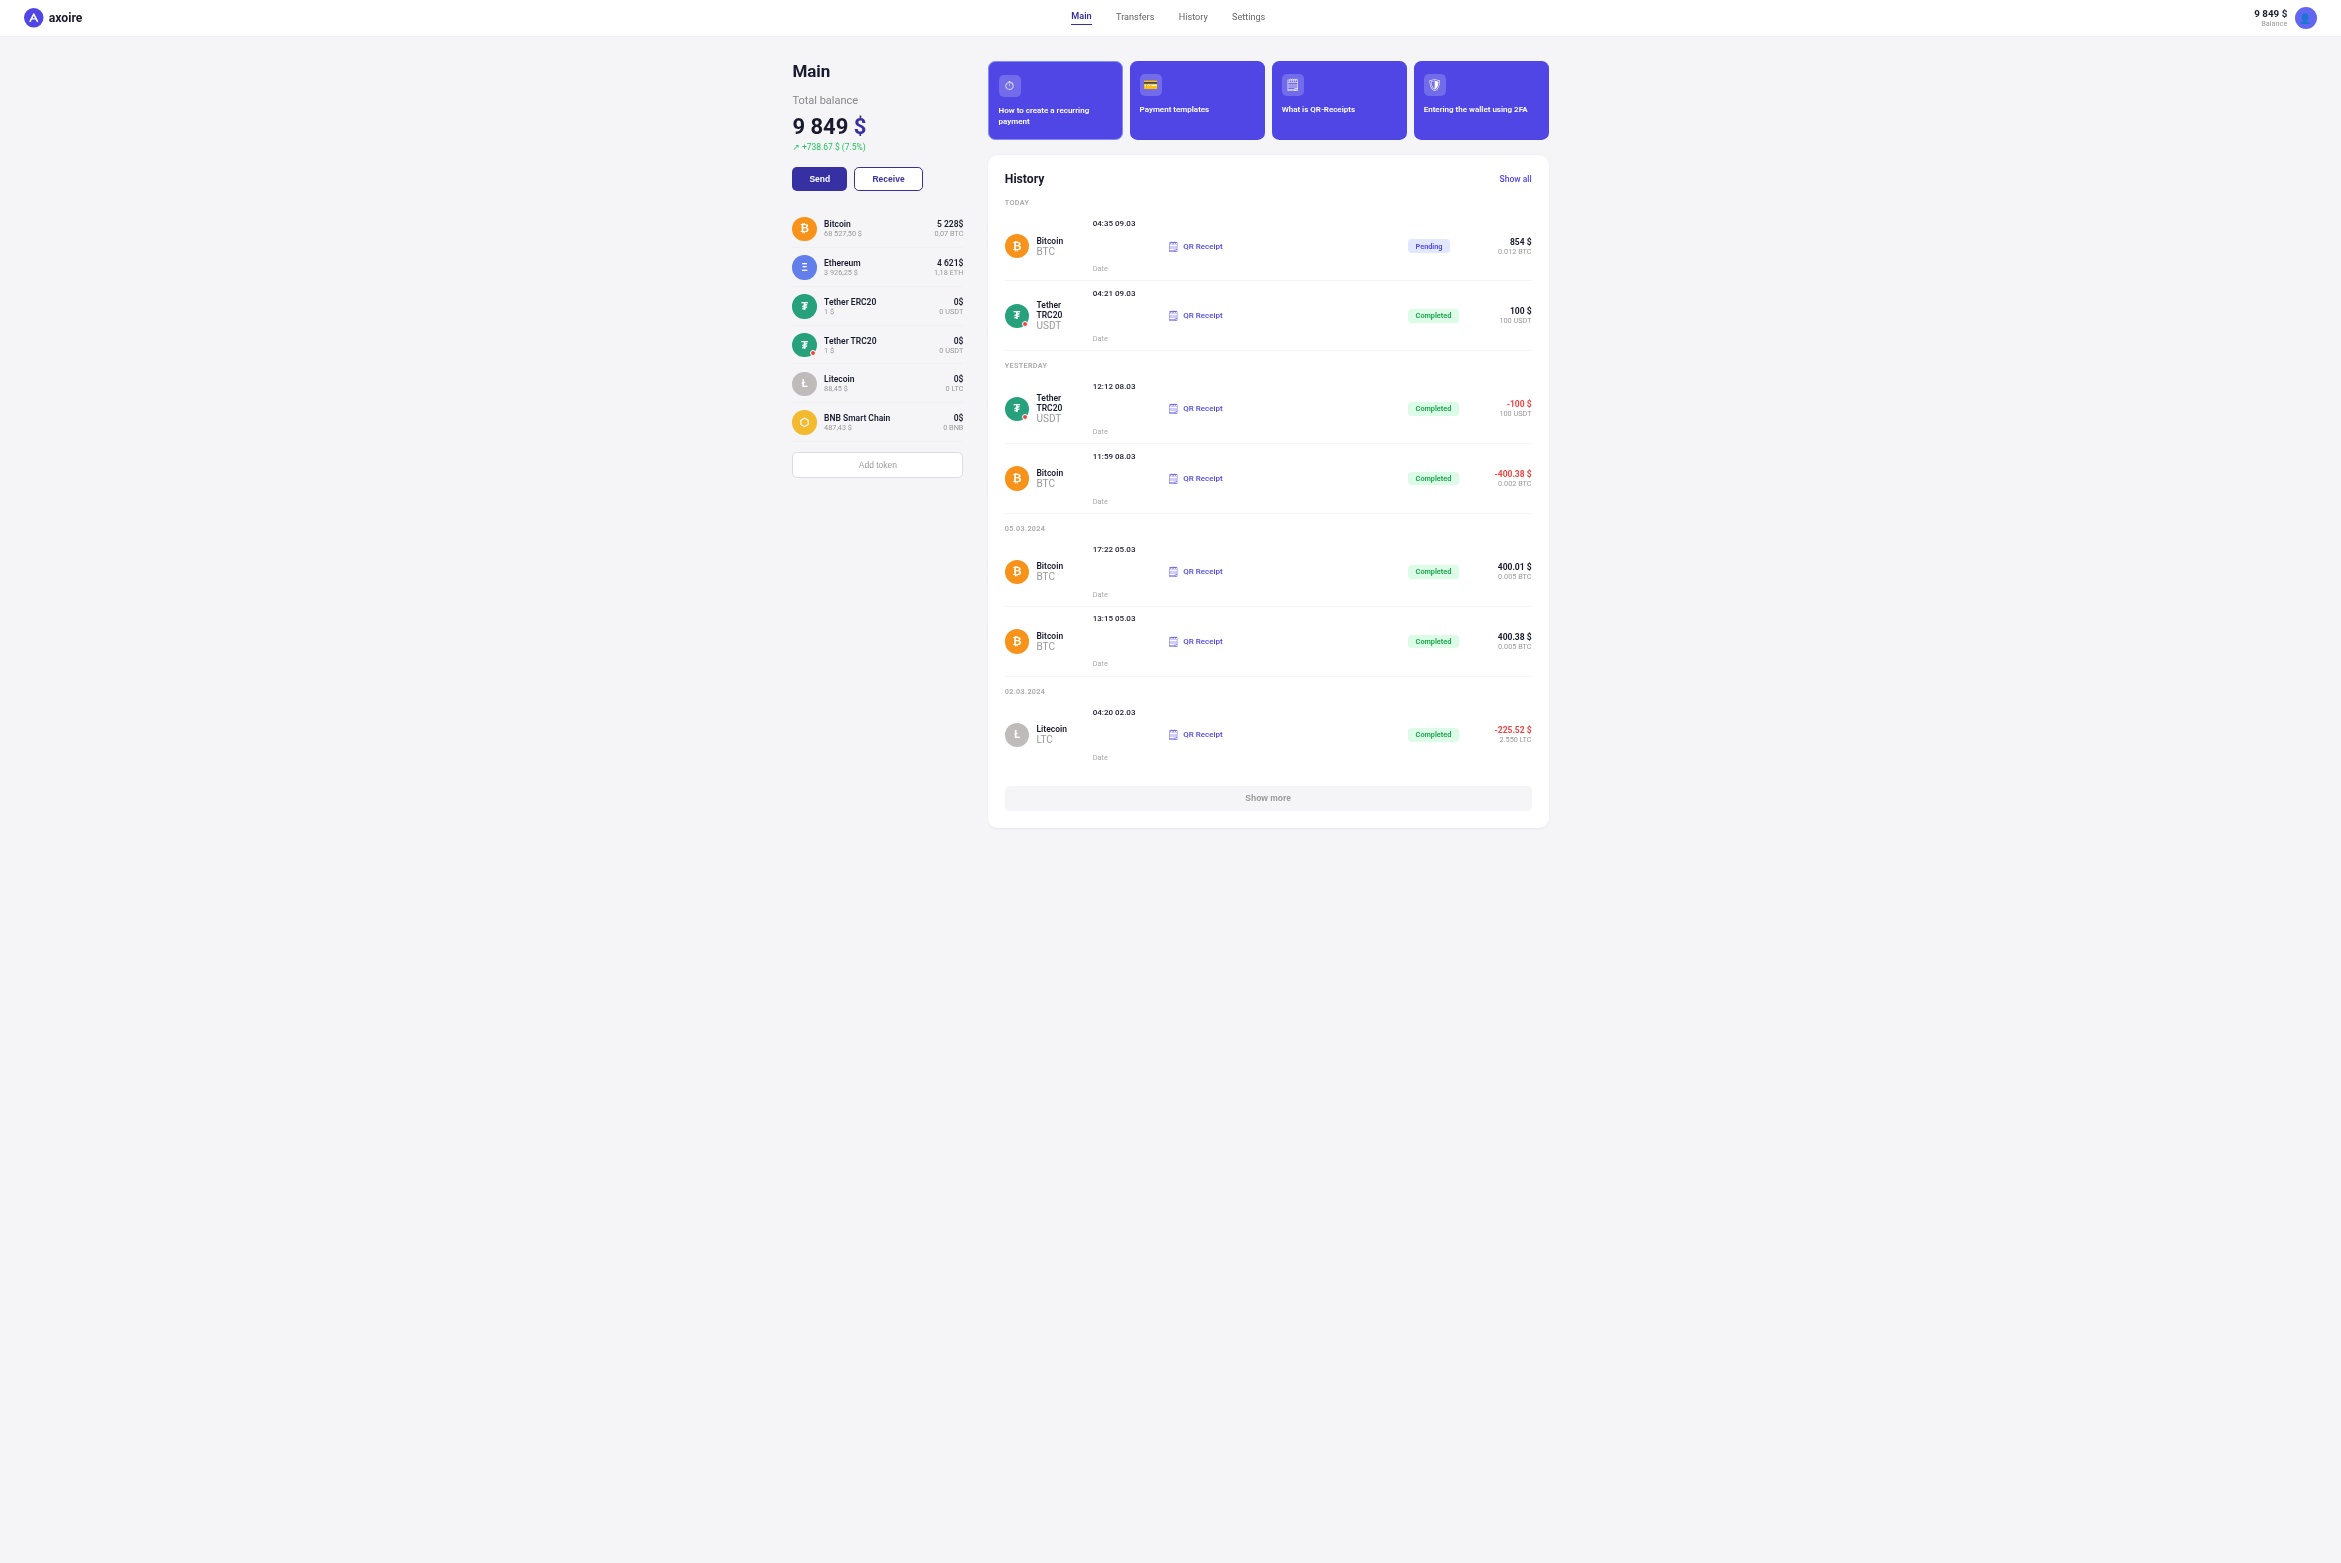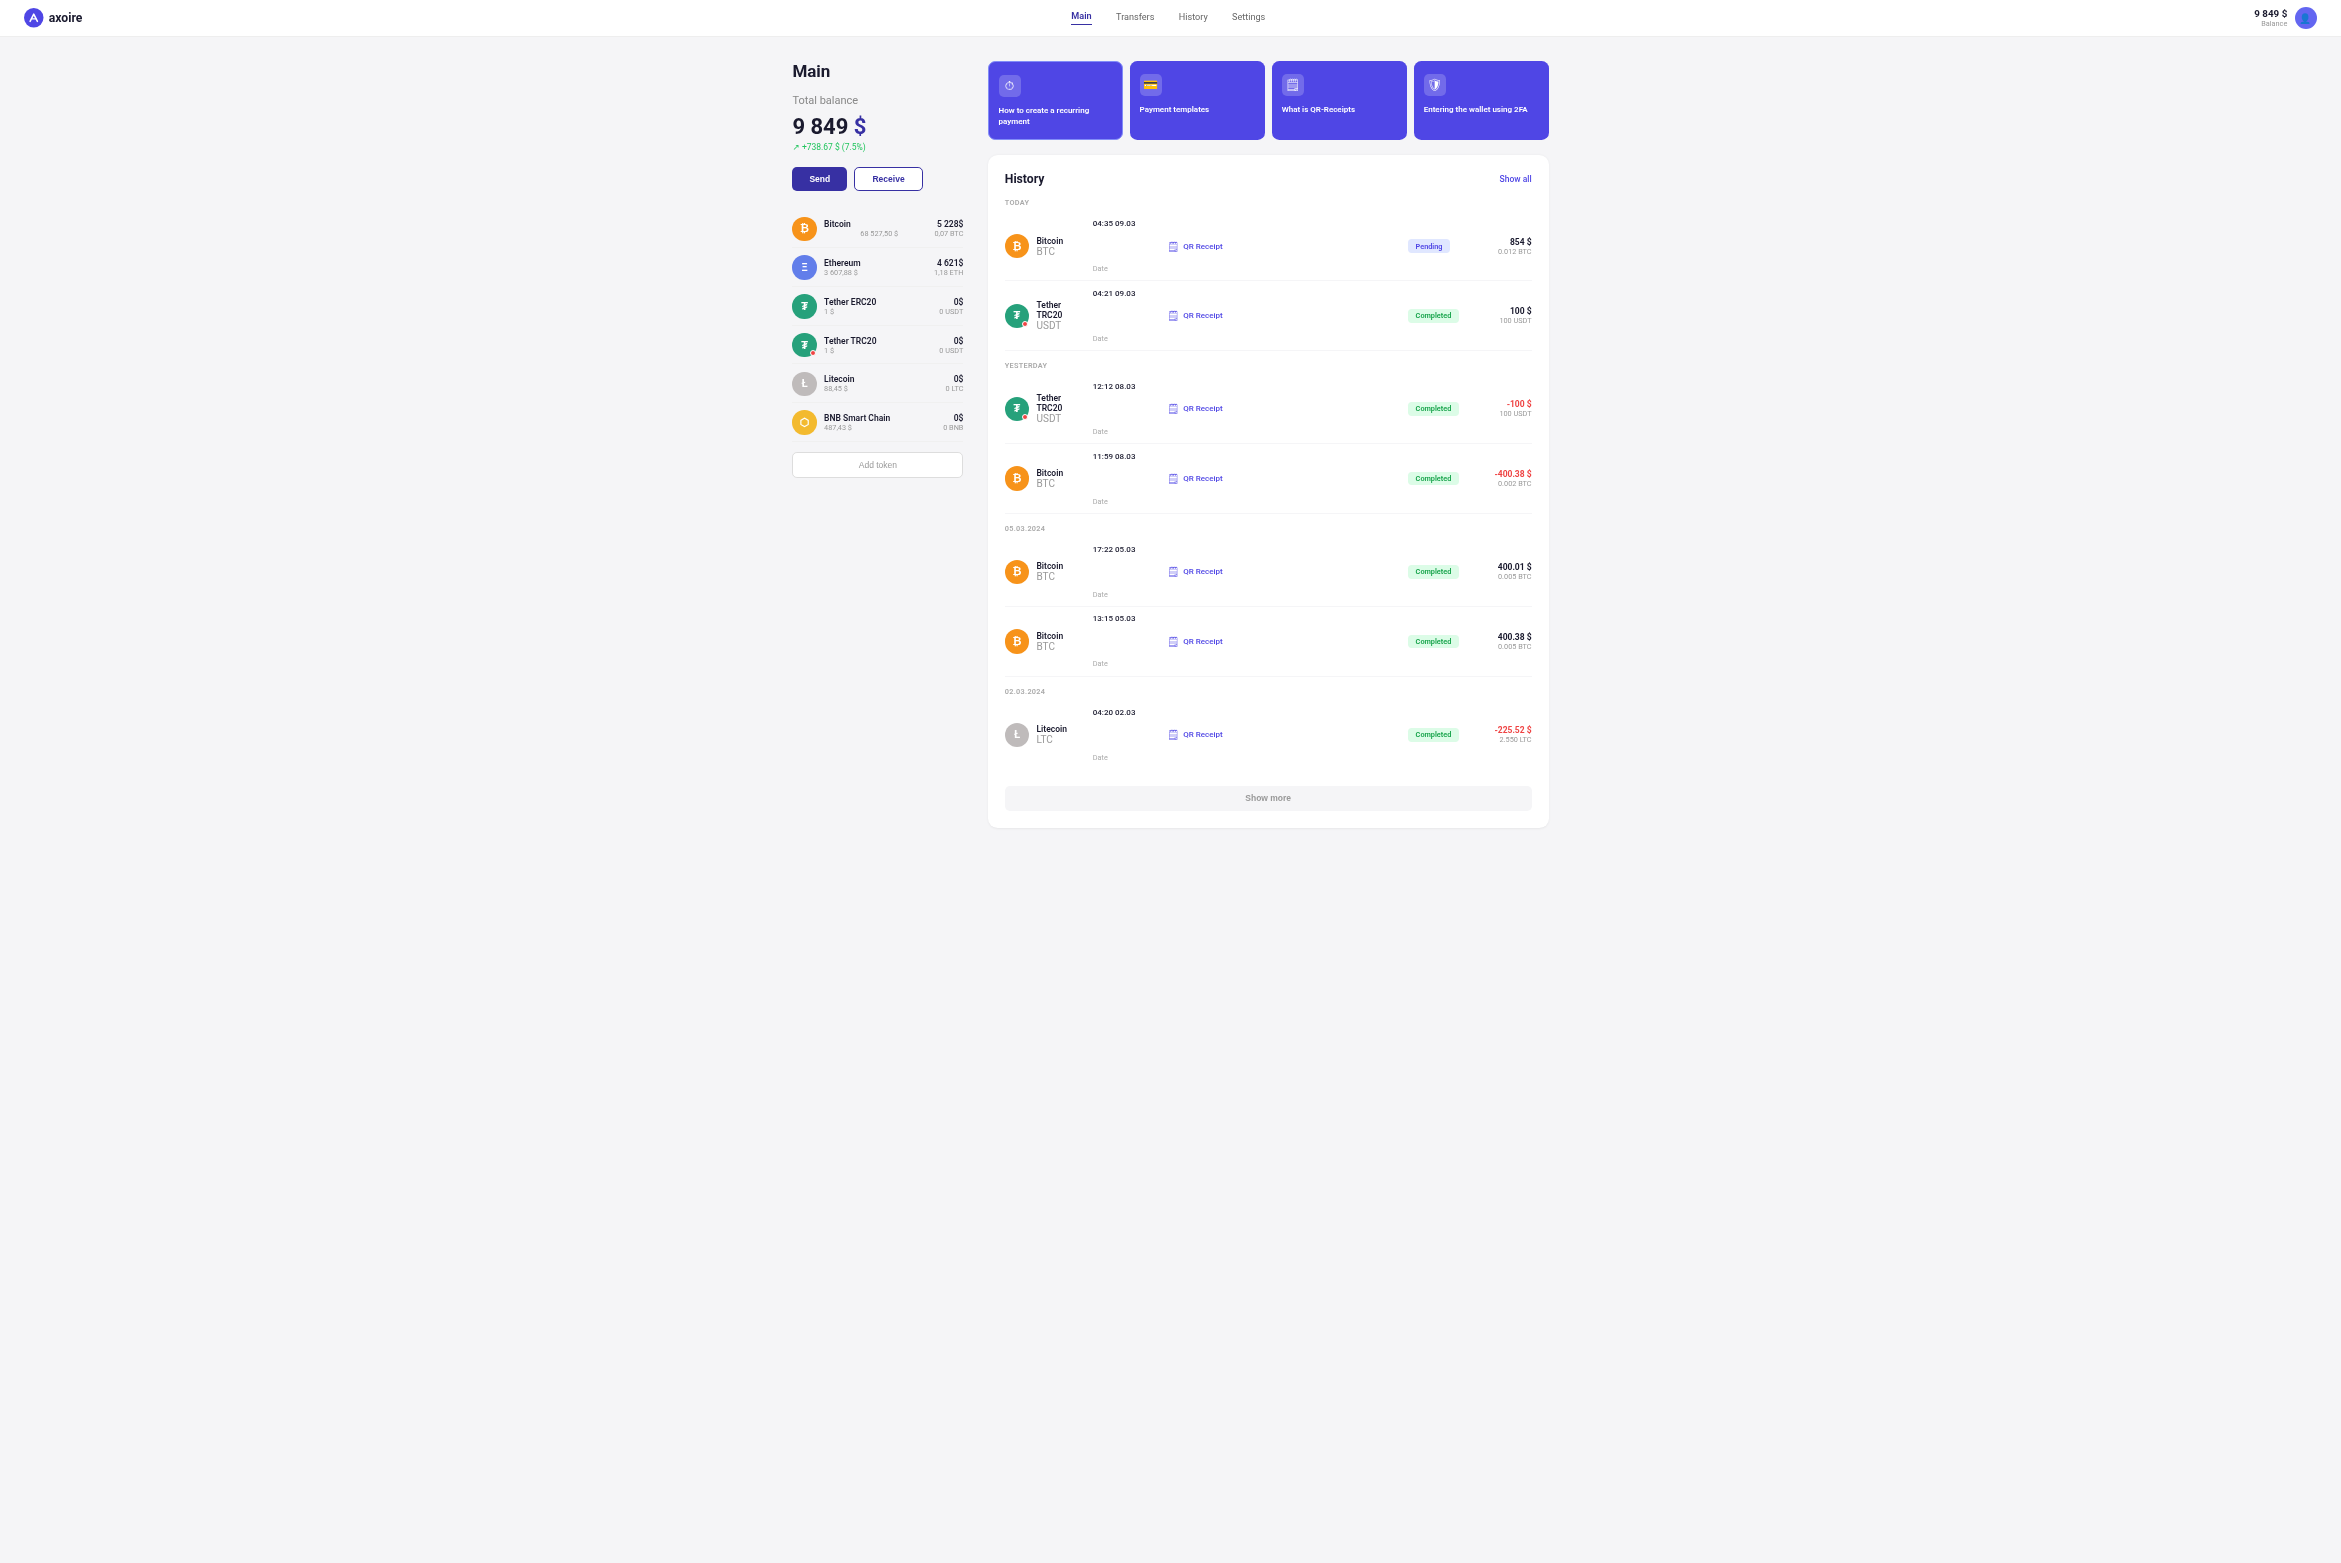--- a/index.html
+++ b/index.html
@@ -134,35 +134,35 @@
     </div>
 
     <div class="token-list" id="token-list">
         <div class="token-row">
     <div class="token-icon btc">
       ₿
       
     </div>
     <div style="flex:1;">
       <div class="token-name">Bitcoin</div>
-      <div class="token-crypto" style="font-size:7.3px;color:#999;text-align:center;">68 527,50 $</div>
+      <div class="token-crypto" style="font-size:7.3px;color:#999;">68 527,50 $</div>
     </div>
     <div class="token-amounts">
       <div class="token-usd">5 228$</div>
       <div class="token-crypto">0,07 BTC</div>
     </div>
   </div>
         <div class="token-row">
     <div class="token-icon eth">
       Ξ
       
     </div>
     <div style="flex:1;">
       <div class="token-name">Ethereum</div>
-      <div class="token-crypto" style="font-size:7.3px;color:#999;">3 607,88 $</div>
+      <div class="token-crypto" style="font-size:7.3px;color:#999;">3 926,25 $</div>
     </div>
     <div class="token-amounts">
       <div class="token-usd">4 621$</div>
       <div class="token-crypto">1,18 ETH</div>
     </div>
   </div>
         <div class="token-row">
     <div class="token-icon terc">
       ₮
       

